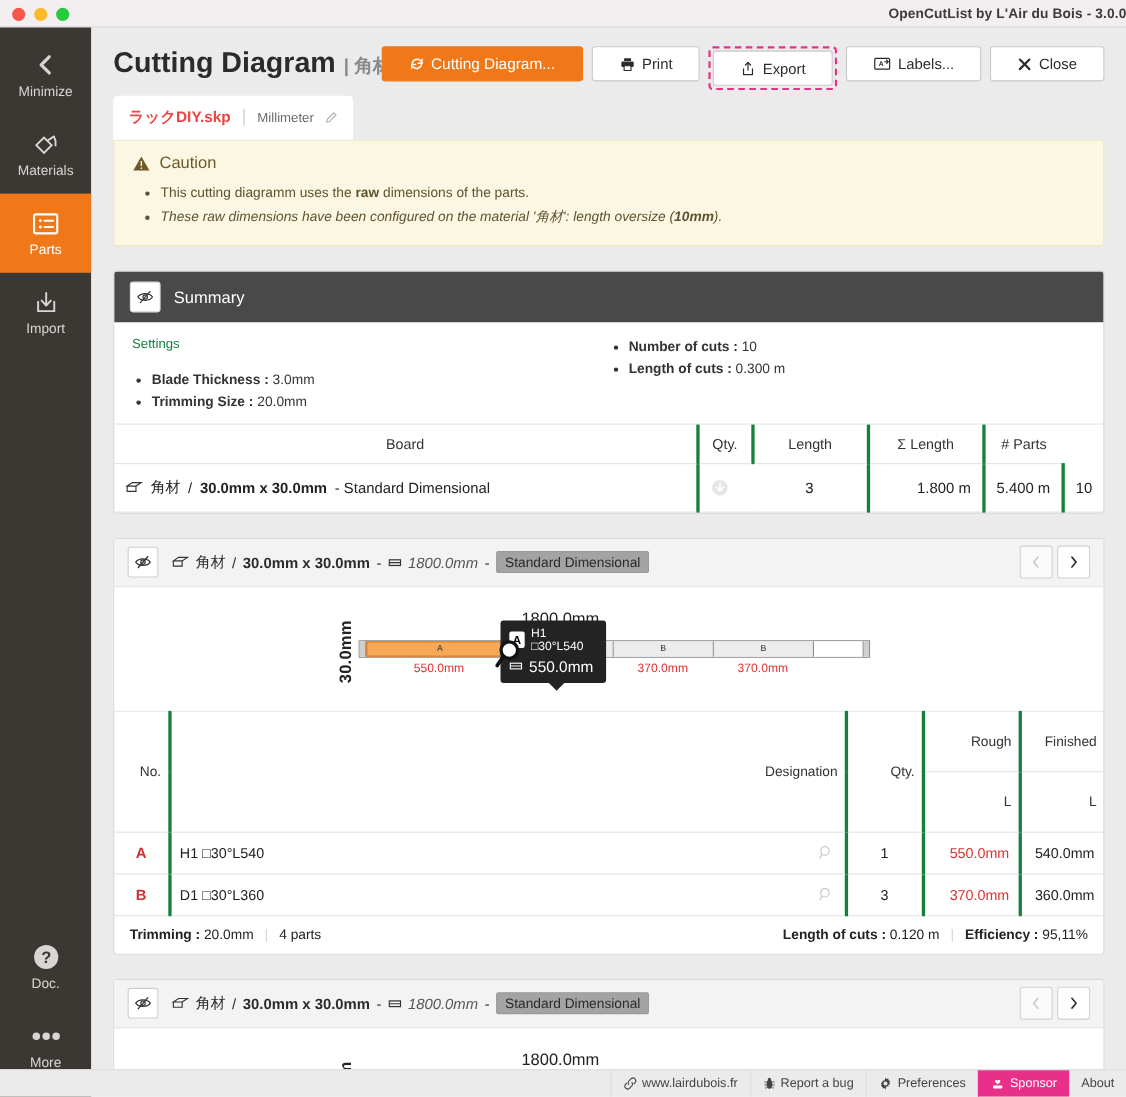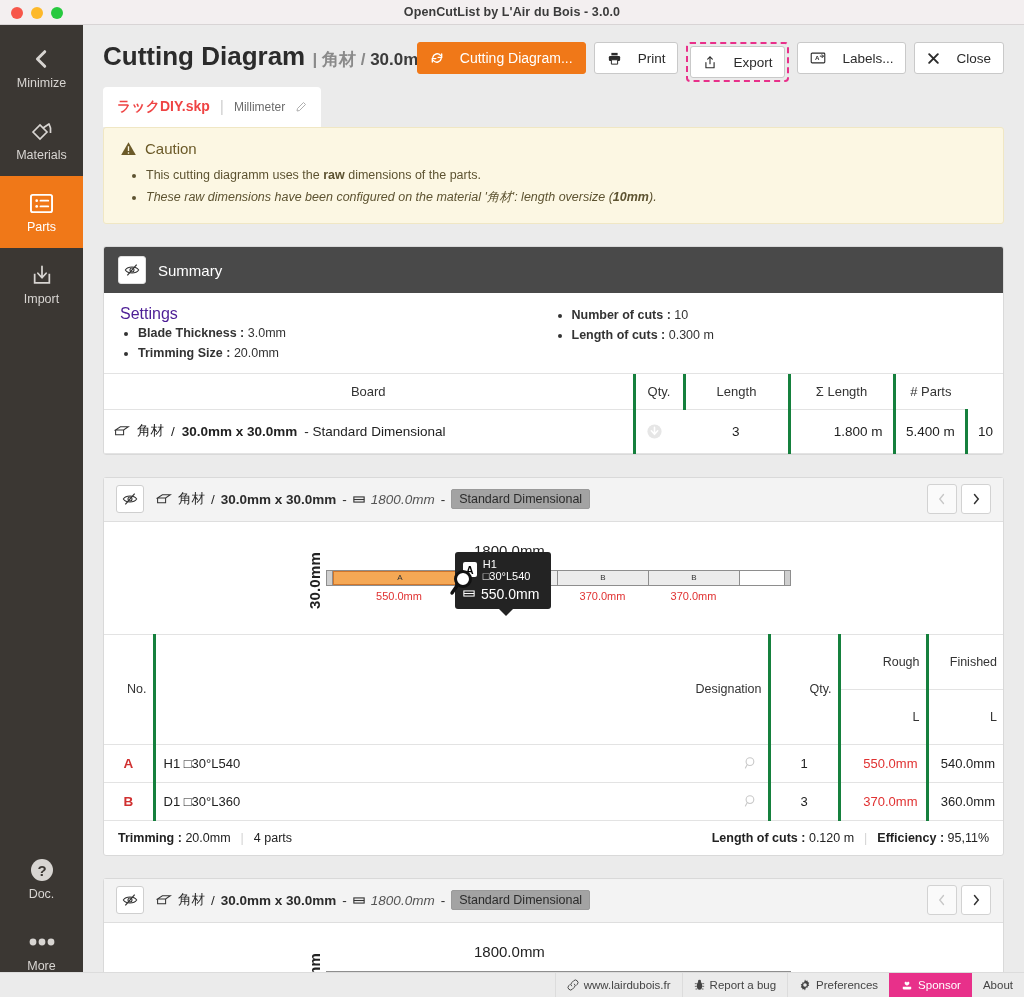--- a/index.html
+++ b/index.html
@@ -7,21 +7,21 @@
     width: 1024px; height: 997px;
     font-family: "Liberation Sans", sans-serif;
     background: #ffffff;
     overflow: hidden;
   }
   .app { position: relative; width: 1024px; height: 997px; background:#ebebeb; }
 
   
   .titlebar {
     position:absolute; top:0; left:0; width:1024px; height:25px;
-    background:#f3eff0; display:flex; align-items:center; justify-content:center;
+    background:#f3eff0; display:flex; align-items:center; justify-content:flex-end;
     border-bottom:1px solid #d8d4d5;
   }
   .titlebar .title { font-size:12.5px; font-weight:bold; color:#3b3b3b; letter-spacing:0.1px;}
   .traffic { position:absolute; left:11px; top:0; height:25px; display:flex; align-items:center; gap:8px;}
   .dot { width:12px; height:12px; border-radius:50%; }
   .dot.red{background:#f7564a;} .dot.yellow{background:#fdb92a;} .dot.green{background:#27c93f;}
 
   
   .sidebar {
     position:absolute; left:0; top:25px; width:83px; height:972px;
@@ -39,23 +39,23 @@
   
   .content { position:absolute; left:83px; top:25px; width:941px; height:947px; background:#ebebeb; overflow:hidden;}
 
   .page-head { position:relative; padding:14px 20px 0 20px; }
   .page-title { font-size:26px; font-weight:bold; color:#2b2b2b; line-height:1.32; max-width:430px; }
   .page-title .sub { font-size:17px; font-weight:bold; color:#8a8a8a; }
   .page-title .sub b { color:#3b3b3b; }
 
   .head-actions { position:absolute; right:20px; top:17px; display:flex; gap:8px; align-items:flex-start;}
   .btn {
-    height:32px; padding:0 12px; border:1px solid #c9c9c9; background:#fff;
+    height:32px; padding:0 24px; border:1px solid #c9c9c9; background:#fff;
     border-radius:3px; font-size:13.5px; color:#2b2b2b;
-    display:flex; align-items:center; gap:16px; cursor:pointer; white-space:nowrap;justify-content:center;
+    display:flex; align-items:center; gap:6px; cursor:pointer; white-space:nowrap;justify-content:center;
   }
   .btn.primary { background:#f07818; border-color:#f07818; color:#fff; font-size:14px; }
   .btn-wrap.highlight { border:2px dashed #e8308a; border-radius:4px; padding:2px; }
 
   
   .tabs { margin:14px 0 0 20px; display:flex; }
   .tab {
     background:#fff; border-radius:4px 4px 0 0; height:40px; padding:0 14px;
     display:flex; align-items:center; gap:10px; cursor:pointer;
   }
@@ -99,21 +99,21 @@
   .nav-btns { margin-left:auto; display:flex; gap:4px; }
   .nav-btn {
     width:30px; height:30px; border:1px solid #d2d2d2; background:#fff; border-radius:3px;
     display:flex; align-items:center; justify-content:center; font-size:14px; cursor:pointer;
   }
   .nav-btn.disabled { color:#c7c7c7; background:#fafafa;}
 
   
   .kv-wrap { display:flex; padding:12px 16px 10px 16px; border-bottom:1px solid #e3e3e3;}
   .kv-col { width:50%; }
-  .kv-head { font-size:16px; color:#4c1d95; margin-bottom:0; }
+  .kv-head { font-size:12px; color:#15803d; margin-bottom:16px; }
   .kv-col ul { margin-left:18px; }
   .kv-col li { font-size:12.5px; color:#333; line-height:1.6; }
   .kv-col li b { font-weight:bold;text-align:right; }
 
   
   table { width:100%; border-collapse:collapse; }
   th, td { border-right:3px solid #15803d; border-bottom:1px solid #e3e3e3; }
   th:last-child, td:last-child { border-right:none; }
   .sum-th { font-size:13px; font-weight:normal; color:#333; padding:10px 10px; text-align:center;}
   .sum-td { font-size:13.5px; color:#222; padding:12px 10px; text-align:right;}

